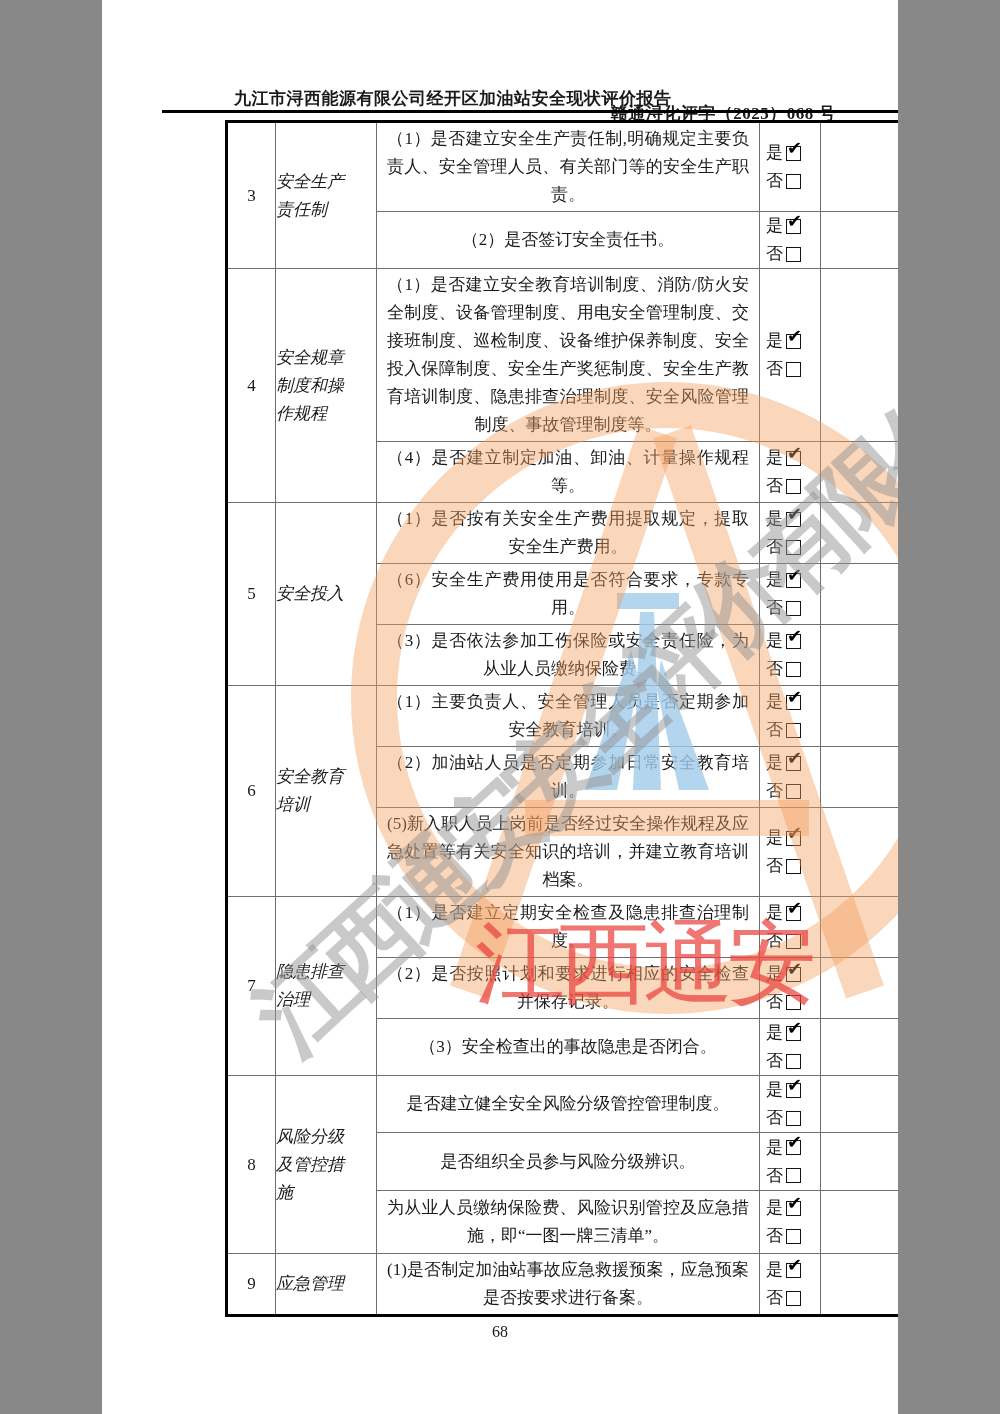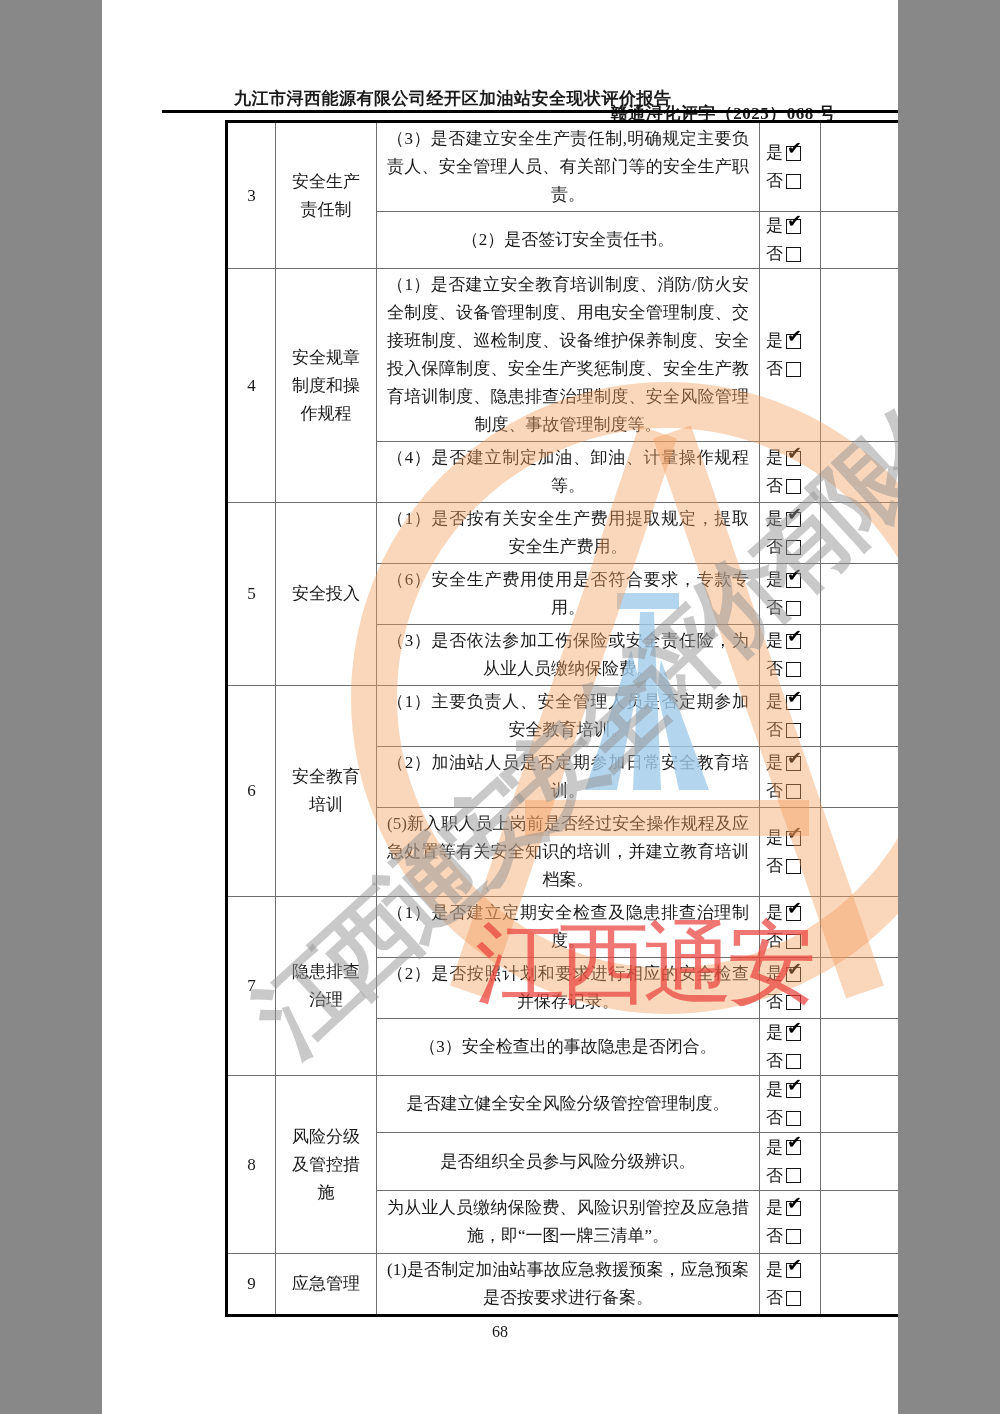--- a/index.html
+++ b/index.html
@@ -17,21 +17,21 @@
   table.audit {
     position:absolute; left:123px; top:120px; width:792px;
     border-collapse:collapse; table-layout:fixed; z-index:1;
   }
   table.audit td {
     border:1px solid #6e6e6e; vertical-align:middle;
     font-size:17px; line-height:28px;
   }
   table.audit { border:3px solid #000; }
   td.num { text-align:center; }
-  td.cat { text-align:center; white-space:pre-line; }
+  td.cat { white-space:pre-line;font-style:italic; }
   td.item { padding:2px 10px; text-align:justify; text-align-last:center; }
   td.remark { }
   td.chk { padding-left:6px; }
   .cbline { display:flex; align-items:center; gap:3px; height:28px; }
   .cb { display:inline-flex; width:15px; height:15px; border:1.7px solid #141414; position:relative; background:transparent; flex:none; }
   .cb .tick {
     position:absolute; left:0px; top:-8px; font-size:18px; font-weight:bold;
     font-family:"DejaVu Sans",sans-serif; color:#000; line-height:1;
   }
   
@@ -67,21 +67,21 @@
         <col style="width:383px">
         <col style="width:61px">
         <col style="width:198px">
       </colgroup>
     <tbody>
 
     <tr style="height:87px">
       <td class="num" rowspan="2">3</td>
       <td class="cat" rowspan="2">安全生产
 责任制</td>
-      <td class="item">（3）是否建立安全生产责任制,明确规定主要负责人、安全管理人员、有关部门等的安全生产职责。</td>
+      <td class="item">（1）是否建立安全生产责任制,明确规定主要负责人、安全管理人员、有关部门等的安全生产职责。</td>
       <td class="chk">
         <span class="cbline">
               <span>是</span>
               <span class="cb">
                 <span class="tick">✔</span>
               </span>
             </span>
         <span class="cbline">
               <span>否</span>
               <span class="cb"></span>

